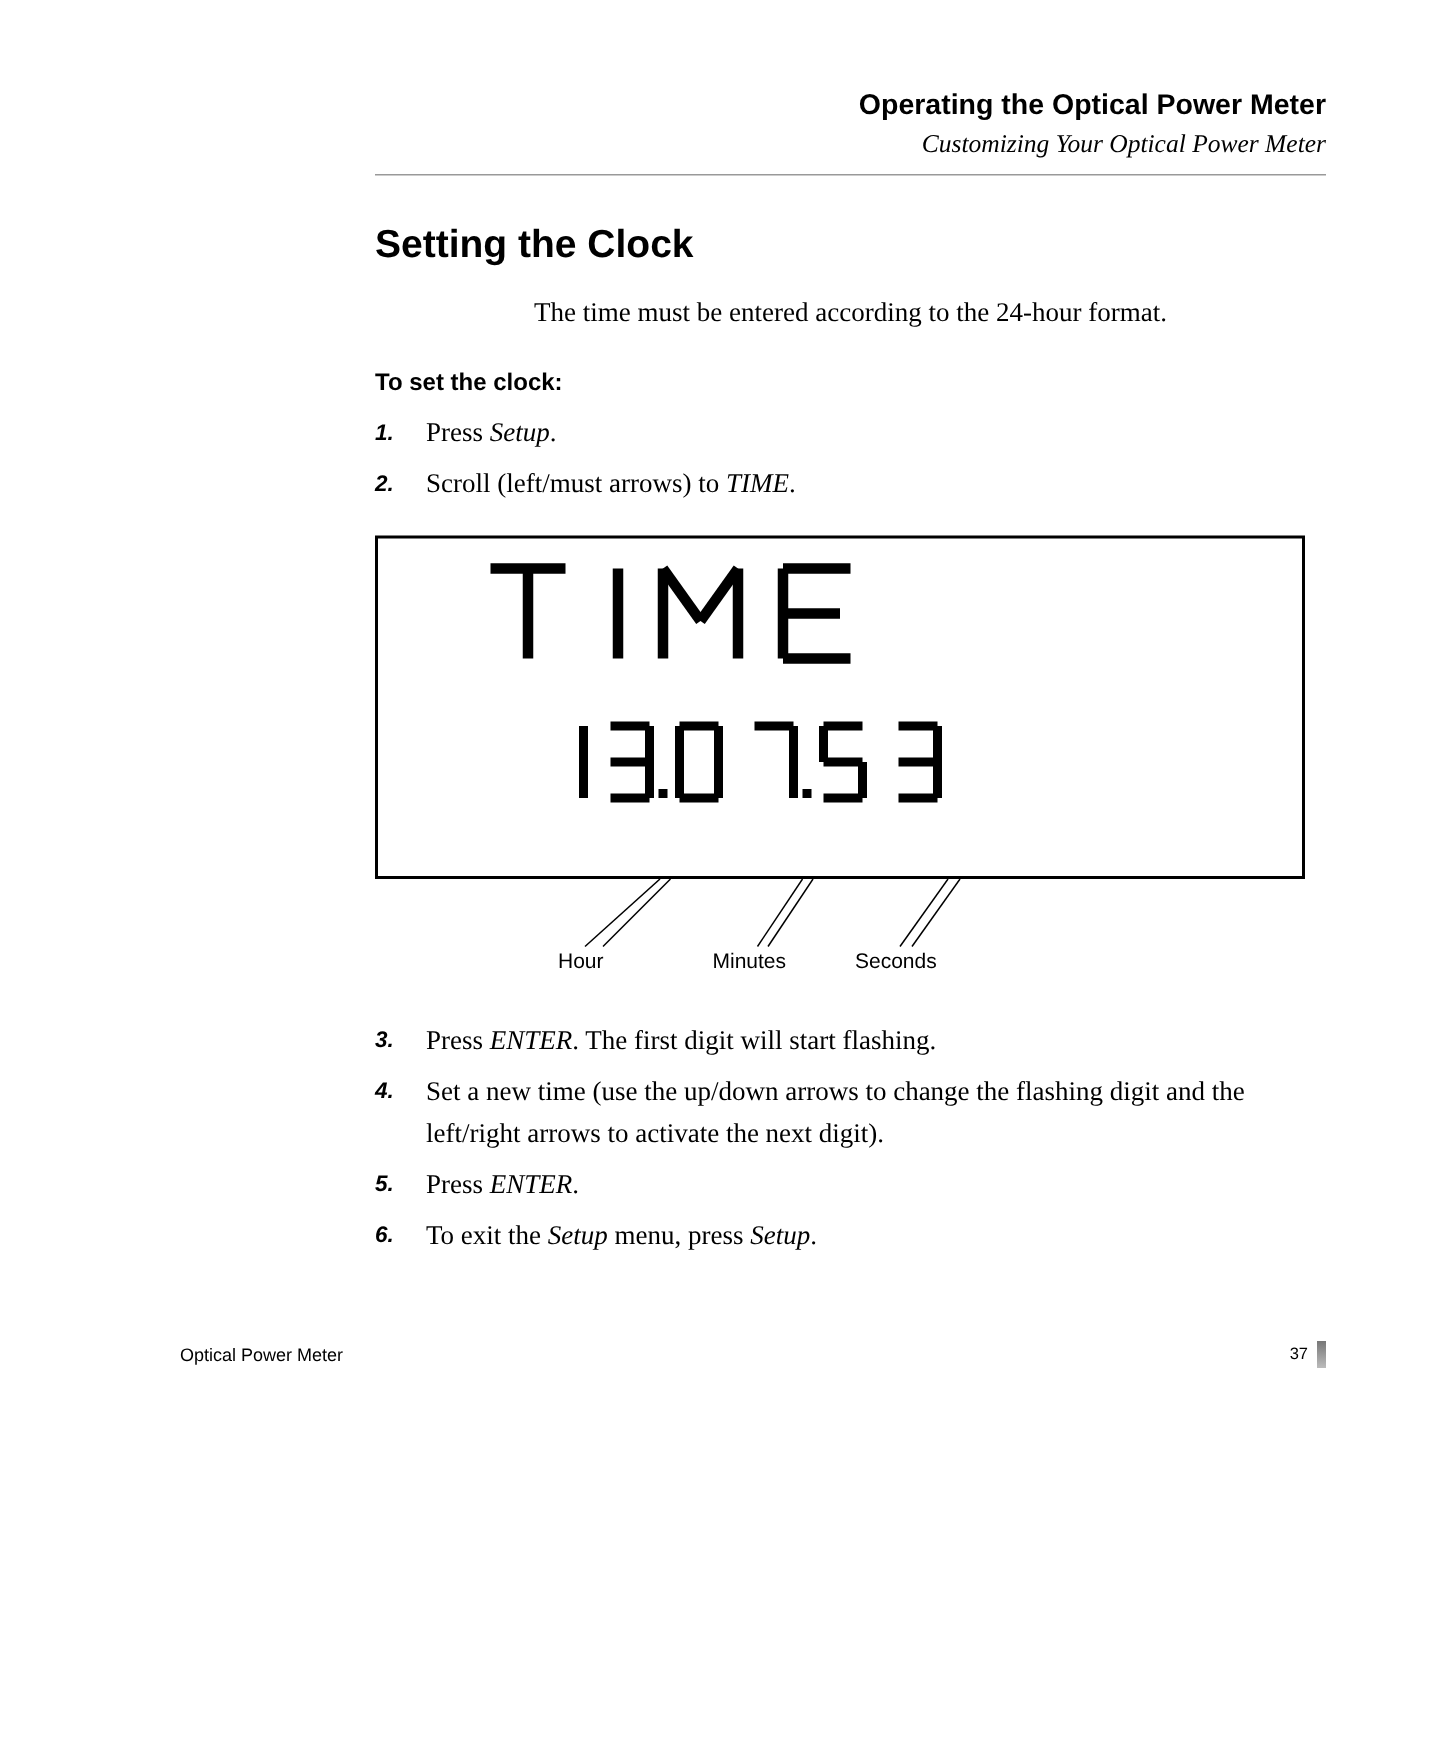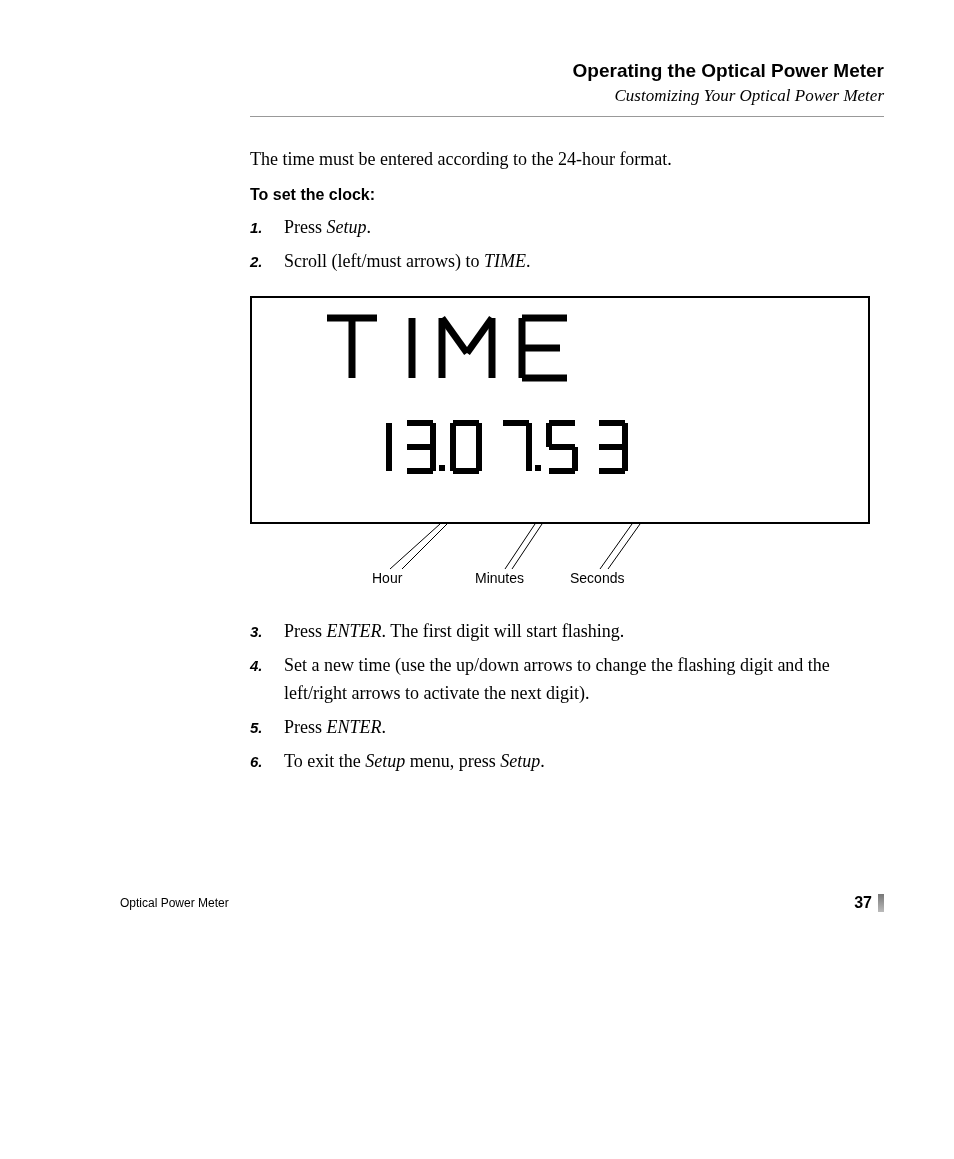--- a/index.html
+++ b/index.html
@@ -42,21 +42,22 @@
   }
   .section-title {
     font-family: Verdana, Arial, sans-serif;
     font-weight: 700;
     font-size: 26px;
     margin: 0 0 18px 0;
   }
   .para {
     font-size: 18px;
     line-height: 1.4;
-    margin: 0 0 14px 0;
+    margin: 0 0 26px 0;
+    text-align: center;
   }
   .subhead {
     font-family: Verdana, Arial, sans-serif;
     font-weight: 700;
     font-size: 16px;
     margin: 0 0 10px 0;
   }
   ol.steps {
     list-style: none;
     padding: 0;
@@ -114,22 +115,22 @@
     justify-content: center;
   }
   .footer .left {
     font-family: Arial, sans-serif;
     font-size: 12px;
     padding-left: 50px;
   }
   .footer .right {
     margin-left: auto;
     font-family: Verdana, Arial, sans-serif;
-    font-weight: 700;
-    font-size: 16px;
+    font-weight: 400;
+    font-size: 11px;
   }
   .footer .bar {
     width: 6px;
     height: 18px;
     background: linear-gradient(#777,#bbb);
     margin-left: 6px;
   }
 </style>
 </head>
 <body>
@@ -137,20 +138,21 @@
 <div class="page">
 
   <div class="header">
     <div class="h1">Operating the Optical Power Meter</div>
     <div class="h2">Customizing Your Optical Power Meter</div>
   </div>
   <hr class="rule">
 
   <div class="content">
 
+    <h2 class="section-title">Setting the Clock</h2>
 
     <p class="para">The time must be entered according to the 24-hour format.</p>
 
     <p class="subhead">To set the clock:</p>
 
     <ol class="steps">
       <li>
         <span>Press </span><span class="italic">Setup</span><span>.</span>
       </li>
       <li>

